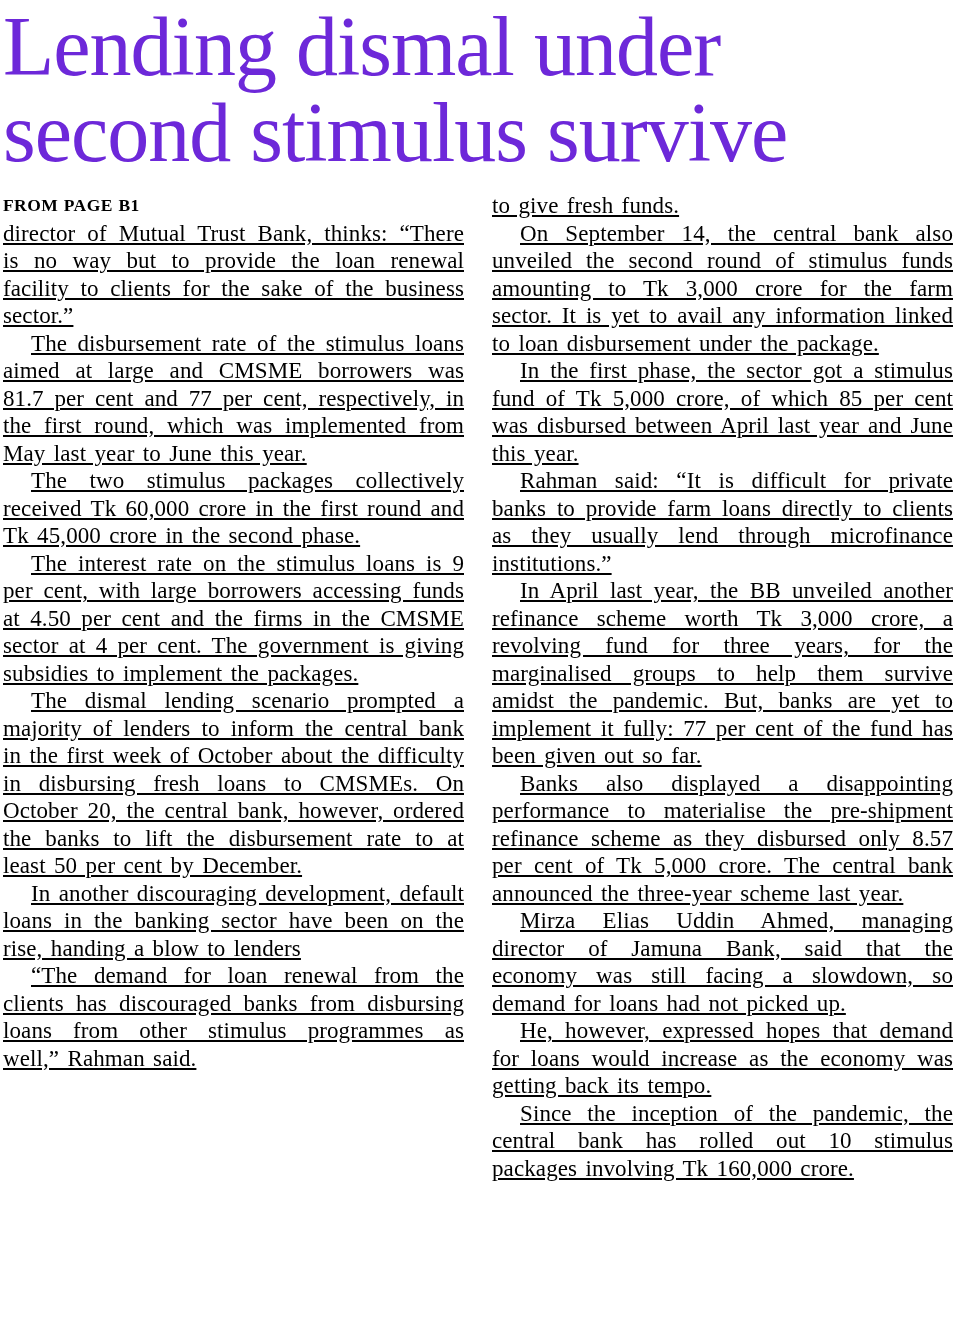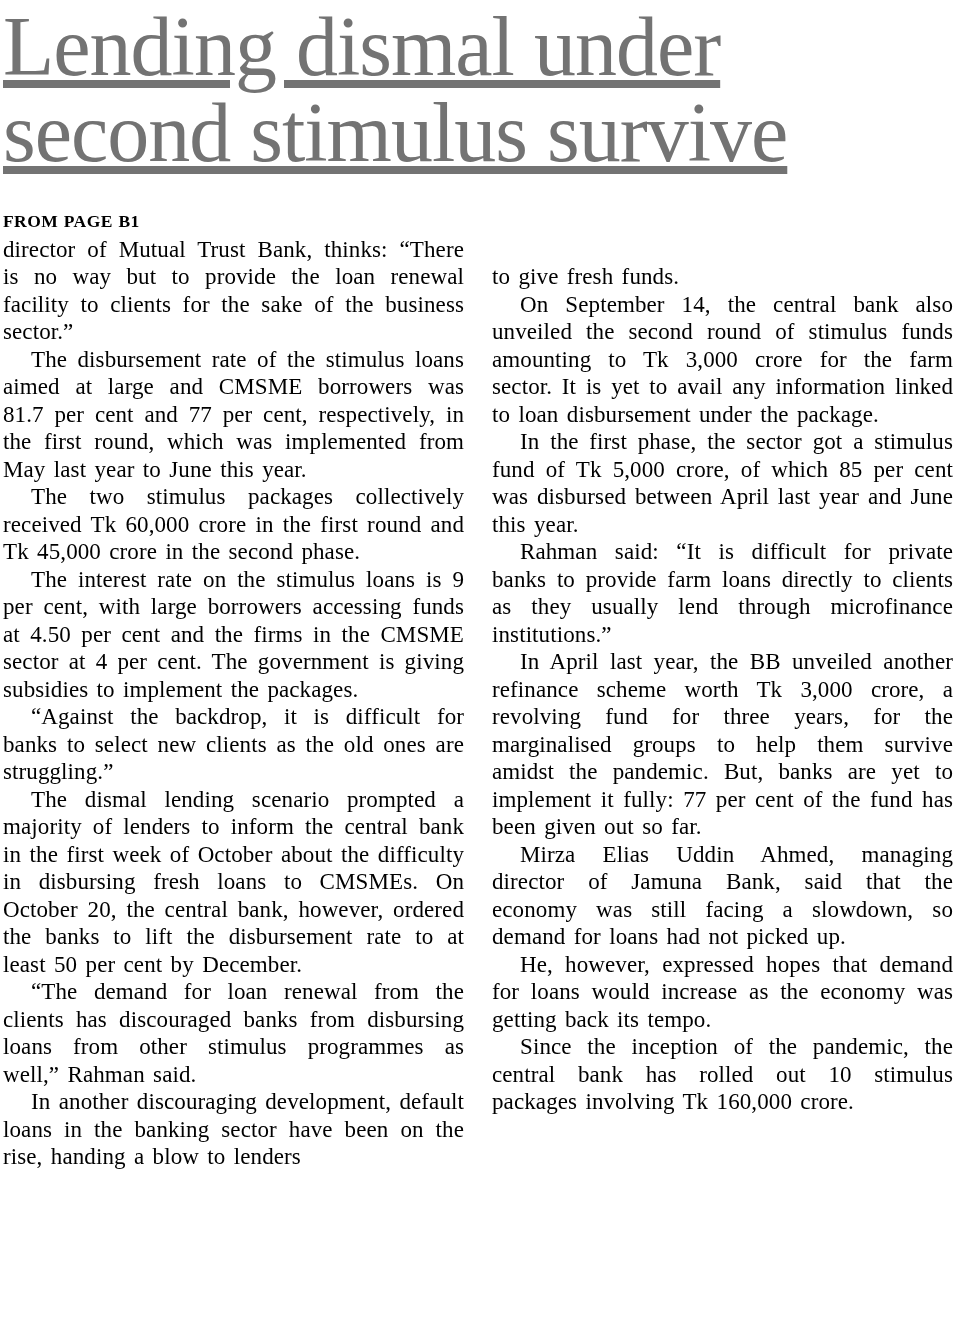--- a/index.html
+++ b/index.html
@@ -13,29 +13,27 @@
     font-family: "Liberation Serif", serif;
     overflow: hidden;
   }
   .headline {
     margin: 0;
     padding-top: 4px;
     font-weight: normal;
     font-size: 84px;
     line-height: 86px;
     letter-spacing: -1px;
-    color: #737373;
-    text-decoration: underline;
+    color: #6d28d9;
   }
   .hl-line { display: block; white-space: nowrap; }
   .columns {
     display: flex;
     gap: 28px;
-    margin-top: 32px;
-    align-items: center;
+    margin-top: 16px;
   }
   .col {
     flex: 0 0 461px;
     width: 461px;
     text-align: justify;
     font-size: 23px;
     line-height: 27.5px;
     letter-spacing: 0.1px;
     word-spacing: 2.5px;
     color: #000000;
@@ -43,47 +41,48 @@
   .kicker {
     font-weight: bold;
     font-size: 17.5px;
     letter-spacing: 0.4px;
     word-spacing: 1px;
     line-height: 27.5px;
   }
   .col p {
     margin: 0;
     text-indent: 28px;
+    text-decoration: underline;
   }
   .col p:first-of-type { text-indent: 0; }
 </style>
 </head>
 <body>
 
 <div class="page">
   <h1 class="headline">
     <span class="hl-line">Lending dismal under</span>
     <span class="hl-line">second stimulus survive</span>
   </h1>
   <div class="columns">
     <div class="col">
       <div class="kicker">FROM PAGE B1</div>
     <p>director of Mutual Trust Bank, thinks: “There is no way but to provide the loan renewal facility to clients for the sake of the business sector.”</p>
         <p>The disbursement rate of the stimulus loans aimed at large and CMSME borrowers was 81.7 per cent and 77 per cent, respectively, in the first round, which was implemented from May last year to June this year.</p>
         <p>The two stimulus packages collectively received Tk 60,000 crore in the first round and Tk 45,000 crore in the second phase.</p>
         <p>The interest rate on the stimulus loans is 9 per cent, with large borrowers accessing funds at 4.50 per cent and the firms in the CMSME sector at 4 per cent. The government is giving subsidies to implement the packages.</p>
-        <p>“Against the backdrop, it is difficult for banks to select new clients as the old ones are struggling.”</p>
         <p>The dismal lending scenario prompted a majority of lenders to inform the central bank in the first week of October about the difficulty in disbursing fresh loans to CMSMEs. On October 20, the central bank, however, ordered the banks to lift the disbursement rate to at least 50 per cent by December.</p>
+        <p>In another discouraging development, default loans in the banking sector have been on the rise, handing a blow to lenders</p>
         <p>“The demand for loan renewal from the clients has discouraged banks from disbursing loans from other stimulus programmes as well,” Rahman said.</p>
-        <p>In another discouraging development, default loans in the banking sector have been on the rise, handing a blow to lenders</p>
       </div>
     <div class="col">
         <p>to give fresh funds.</p>
         <p>On September 14, the central bank also unveiled the second round of stimulus funds amounting to Tk 3,000 crore for the farm sector. It is yet to avail any information linked to loan disbursement under the package.</p>
         <p>In the first phase, the sector got a stimulus fund of Tk 5,000 crore, of which 85 per cent was disbursed between April last year and June this year.</p>
         <p>Rahman said: “It is difficult for private banks to provide farm loans directly to clients as they usually lend through microfinance institutions.”</p>
         <p>In April last year, the BB unveiled another refinance scheme worth Tk 3,000 crore, a revolving fund for three years, for the marginalised groups to help them survive amidst the pandemic. But, banks are yet to implement it fully: 77 per cent of the fund has been given out so far.</p>
+        <p>Banks also displayed a disappointing performance to materialise the pre-shipment refinance scheme as they disbursed only 8.57 per cent of Tk 5,000 crore. The central bank announced the three-year scheme last year.</p>
         <p>Mirza Elias Uddin Ahmed, managing director of Jamuna Bank, said that the economy was still facing a slowdown, so demand for loans had not picked up.</p>
         <p>He, however, expressed hopes that demand for loans would increase as the economy was getting back its tempo.</p>
         <p>Since the inception of the pandemic, the central bank has rolled out 10 stimulus packages involving Tk 160,000 crore.</p>
       </div>
   </div>
 </div>
 
 </body></html>

